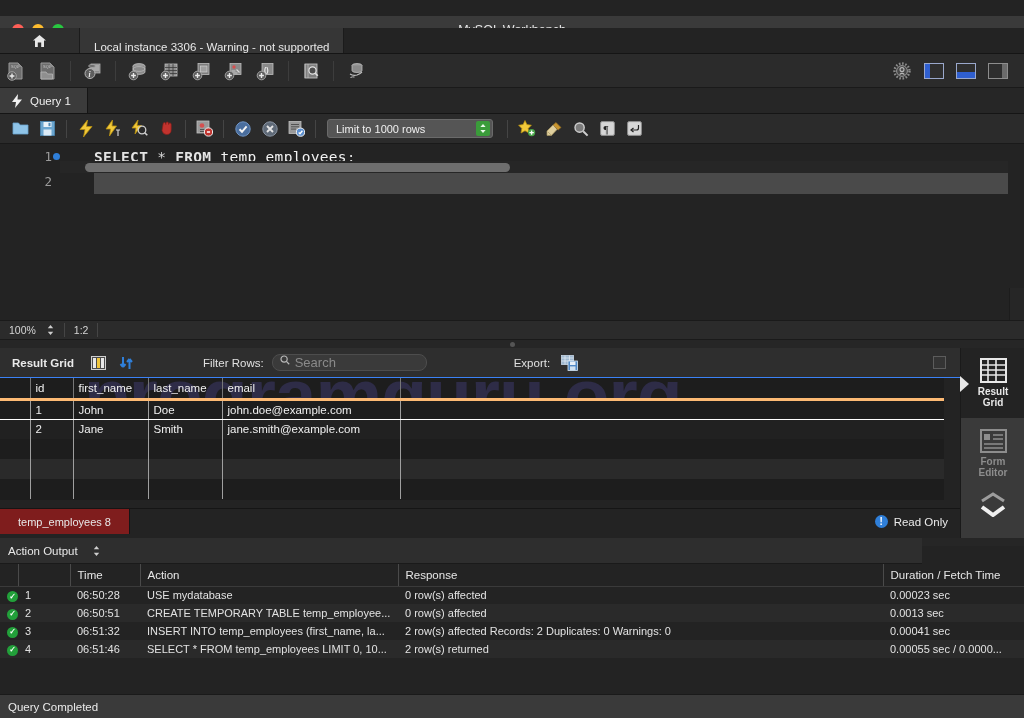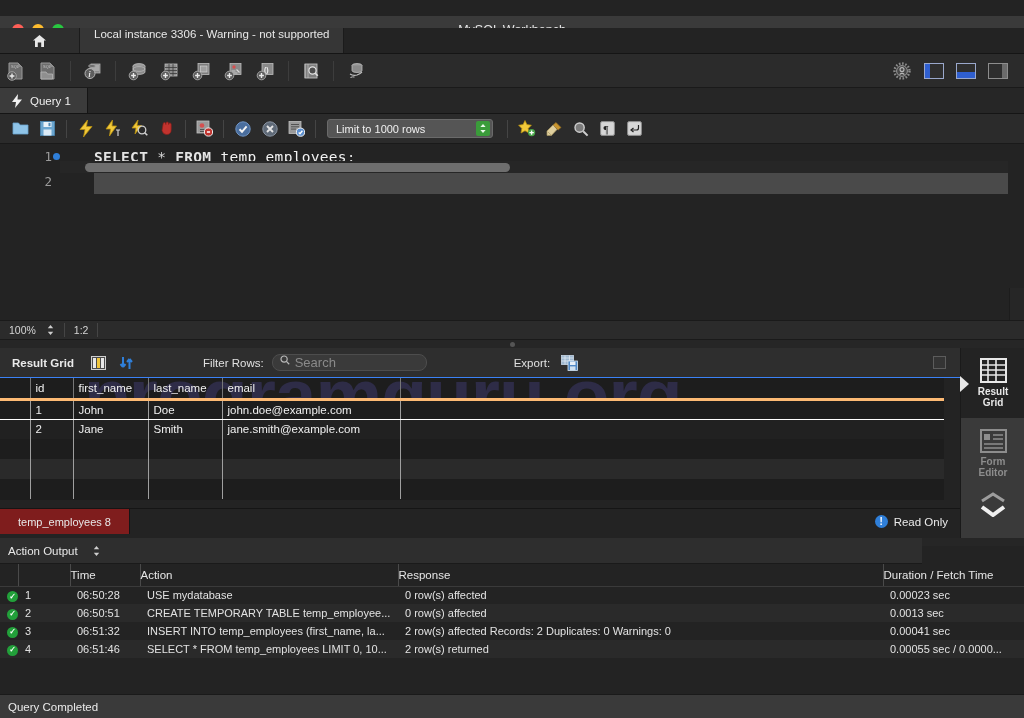--- a/index.html
+++ b/index.html
@@ -34,21 +34,21 @@
   .conn-tabbar {
     position: absolute; left: 0; top: 28px; width: 1024px; height: 26px;
     background: #232323; display: flex; align-items: stretch;
     border-bottom: 1px solid #151515;
   }
   .home-tab {
     width: 80px; display: flex; align-items: center; justify-content: center;
     background: #2e2e2e; border-right: 1px solid #1b1b1b;
   }
   .conn-tab {
-    display: flex; align-items: flex-start; padding: 0 14px;
+    display: flex; align-items: flex-end; padding: 0 14px;
     background: #363636; border-right: 1px solid #1b1b1b;
     font-size: 11.5px; color: #e8e8e8;
   }
   .conn-rest { flex: 1; background: #232323; }
 
   
   .main-toolbar {
     position: absolute; left: 0; top: 54px; width: 1024px; height: 34px;
     background: #2b2b2b; border-bottom: 1px solid #1a1a1a;
     display: flex; align-items: center;
@@ -261,21 +261,21 @@
     padding-left: 8px; border-bottom: 1px solid #1a1a1a;
     font-size: 11.5px; color: #e8e8e8;
   }
   .ao-stepper {
     display:flex; flex-direction:column; align-items:center; justify-content:center;
     margin-left: 14px; line-height: 6px; font-size: 8px; color: #cfcfcf;
   }
   table.ao { border-collapse: collapse; width: 1024px; table-layout: fixed; }
   table.ao th {
     font-size: 11.5px; font-weight: 400; color: #e6e6e6; text-align: left;
-    height: 22px; background: #232323;
+    height: 22px; padding-left: 7px; background: #232323;
     border-right: 1px solid #4a4a4a; border-bottom: 1px solid #3a3a3a;
   }
   table.ao td {
     font-size: 11px; color: #e2e2e2; height: 18px; padding-left: 7px;
     white-space: nowrap; overflow: hidden;
   }
   .ao-c1 { width: 18px; }
   .ao-c2 { width: 52px; }
   .ao-c3 { width: 70px; }
   .ao-c4 { width: 258px; }

